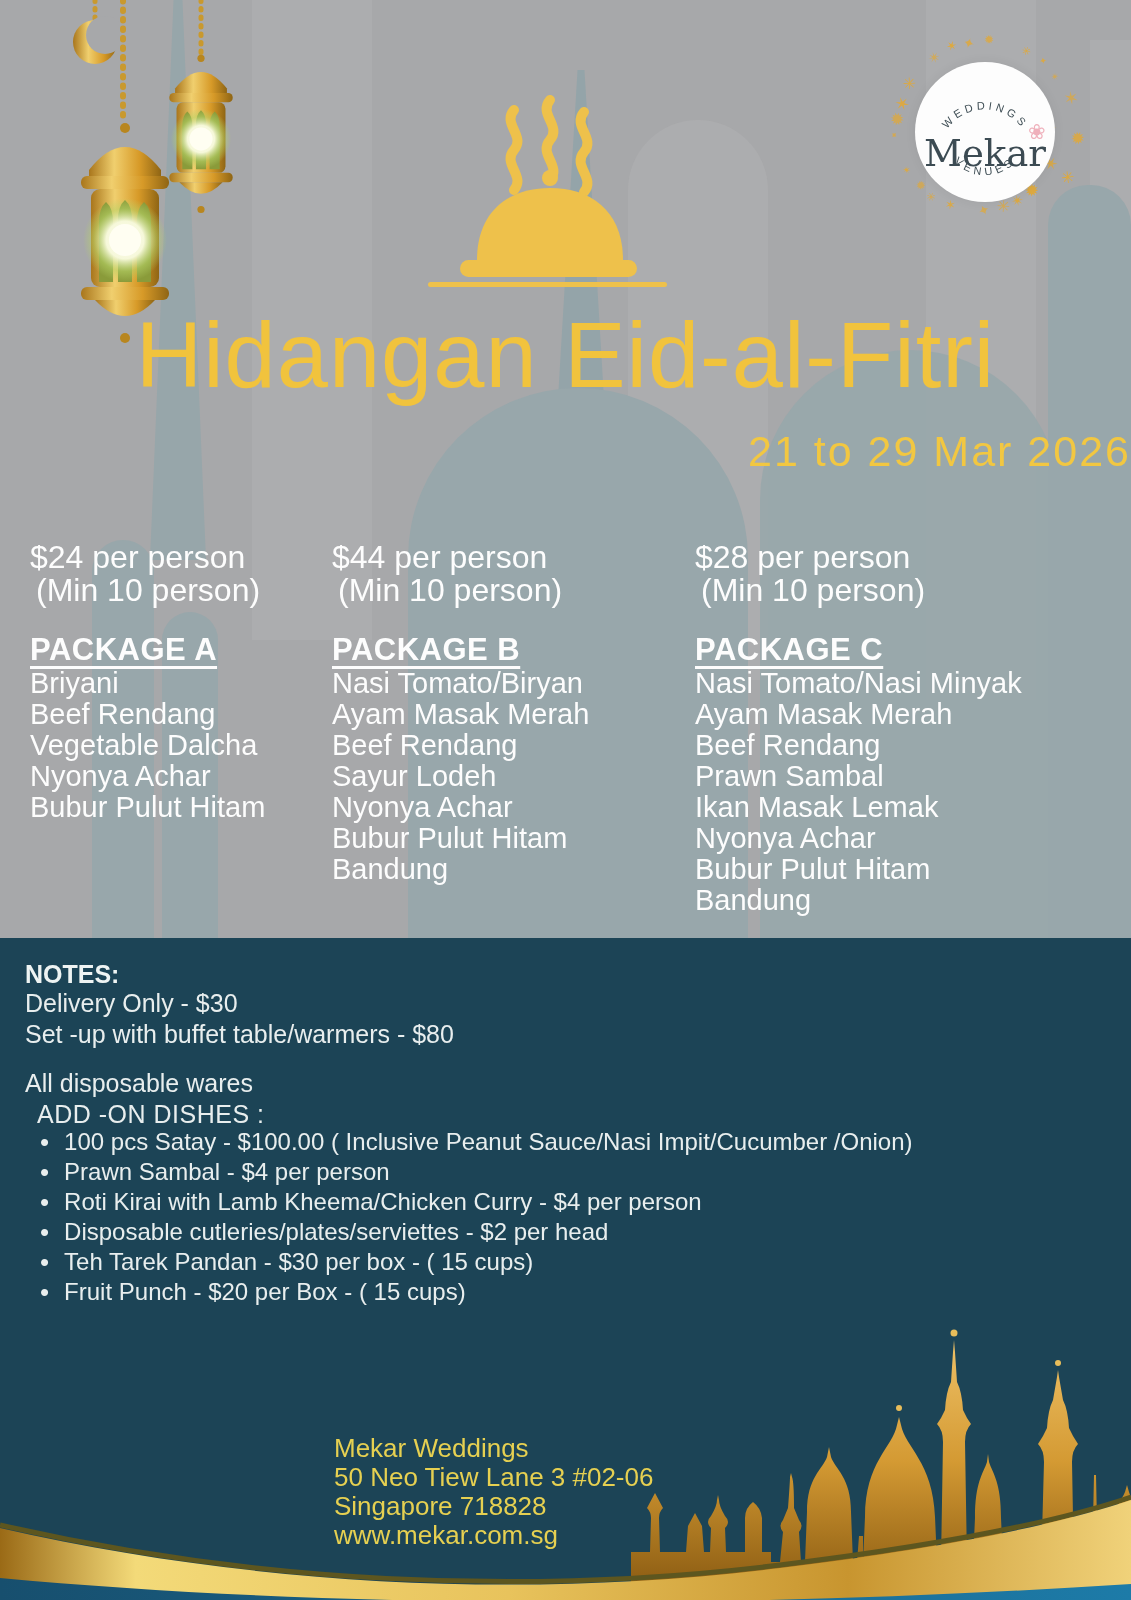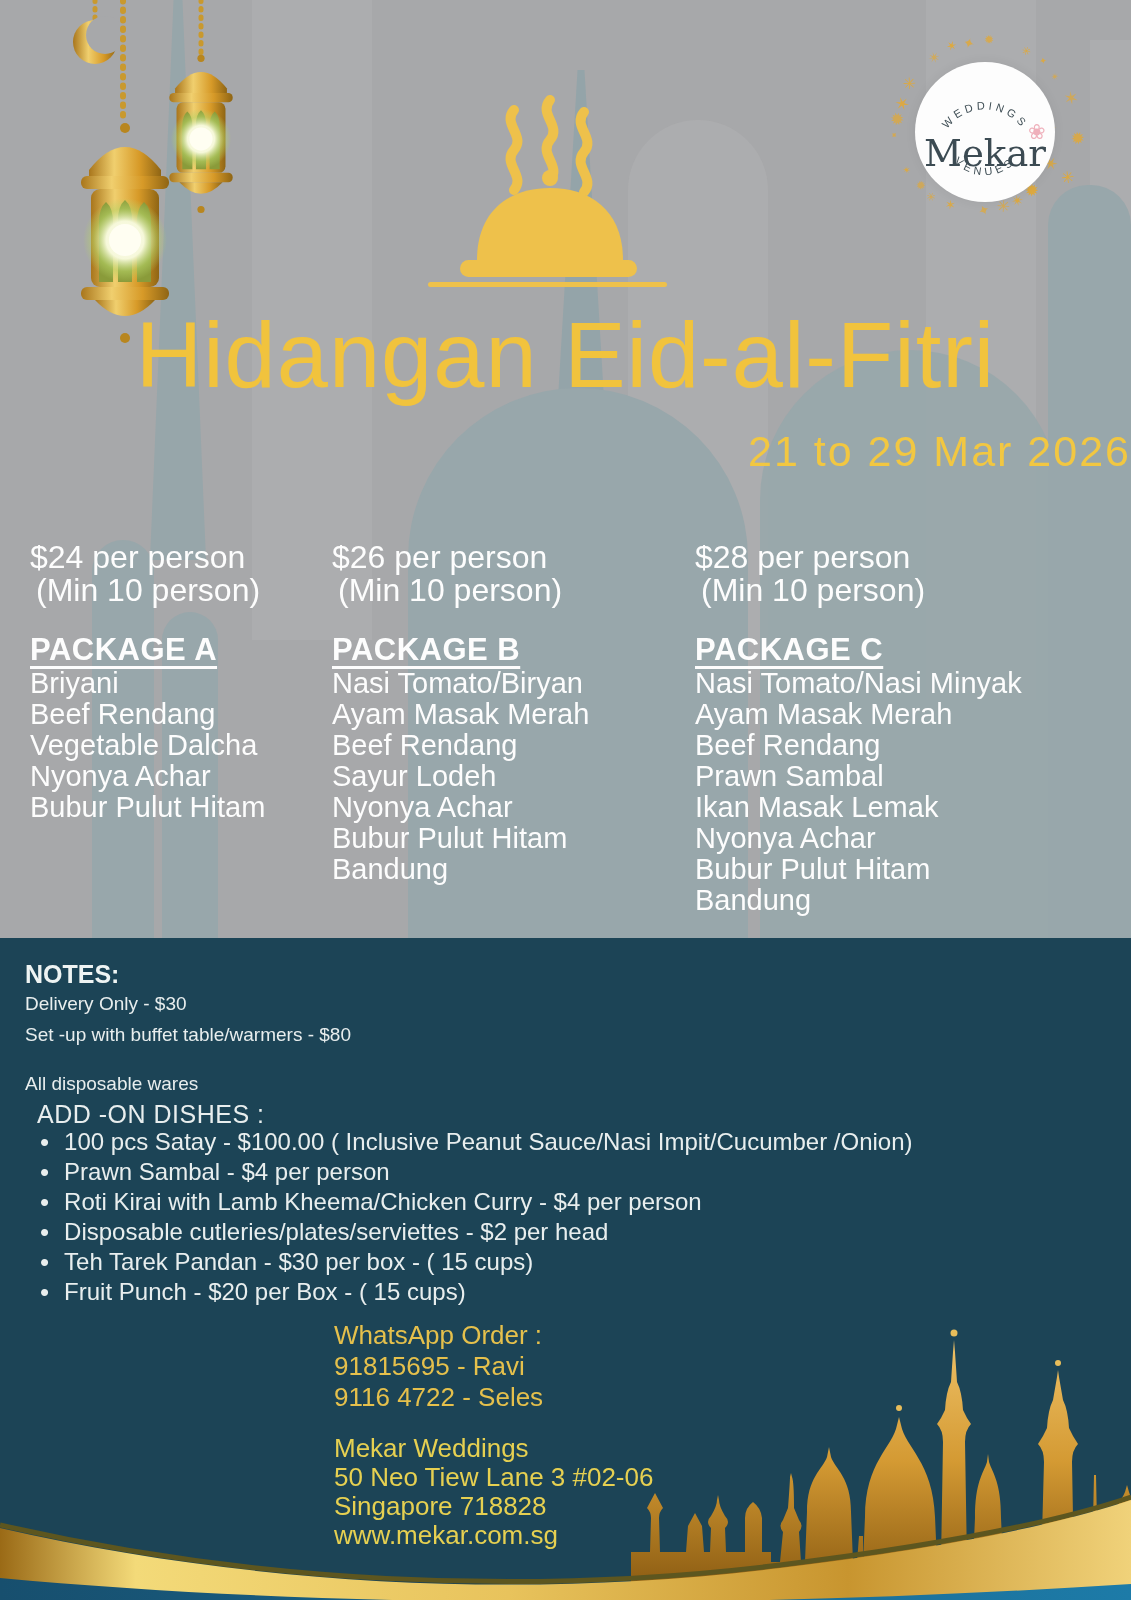--- a/index.html
+++ b/index.html
@@ -41,21 +41,21 @@
   .col{position:absolute;z-index:4;color:#fdfdfd;}
   .col1{left:30px;} .col2{left:332px;} .col3{left:695px;}
   .price{position:absolute;top:541px;font-size:32px;line-height:33px;}
   .price .min{padding-left:6px;}
   .pkg-name{position:absolute;top:632px;font-size:31px;font-weight:bold;letter-spacing:.5px;
       text-decoration:underline;text-underline-offset:6px;text-decoration-thickness:3px;}
   .pkg-items{position:absolute;top:668px;font-size:29px;line-height:31px;}
   
   .panel{position:absolute;left:0;top:938px;width:1131px;height:662px;background:#1c4456;z-index:2;}
   .notes-h{position:absolute;left:25px;top:960px;z-index:4;color:#eef4f3;font-size:25px;font-weight:bold;}
-  .notes{position:absolute;left:25px;top:988px;z-index:4;color:#e8eeee;font-size:19px;line-height:31px;}
+  .notes{position:absolute;left:25px;top:988px;z-index:4;color:#e8eeee;font-size:25px;line-height:31px;}
   .notes div:nth-child(3){margin-top:18px;}
   .addons-h{position:absolute;left:25px;top:1100px;z-index:4;color:#e8eeee;font-size:25px;letter-spacing:.5px;margin-left:12px;}
   .addons{position:absolute;left:40px;top:1127px;z-index:4;color:#e8eeee;font-size:24px;line-height:30px;}
   .addons .bullet-row{display:flex;align-items:center;}
   .addons .bullet-row::before{content:"•";font-size:26px;margin-right:15px;line-height:30px;}
   .whatsapp{position:absolute;left:334px;top:1320px;z-index:4;color:#e5c04c;font-size:26px;line-height:31px;}
   .address{position:absolute;left:334px;top:1434px;z-index:4;color:#e6d051;font-size:26px;line-height:29px;}
   
   .mosque{position:absolute;left:631px;top:1322px;z-index:2;}
   .swoosh{position:absolute;left:0;top:1300px;z-index:3;}
@@ -184,21 +184,21 @@
   <div class="col col1 pkg-name">PACKAGE A</div>
   <div class="col col1 pkg-items">
     <div>Briyani</div>
     <div>Beef Rendang</div>
     <div>Vegetable Dalcha</div>
     <div>Nyonya Achar</div>
     <div>Bubur Pulut Hitam</div>
   </div>
 
   <div class="col col2 price">
-    <div>$26 per person</div>
+    <div>$44 per person</div>
       <div class="min">(Min 10 person)</div>
   </div>
   <div class="col col2 pkg-name">PACKAGE B</div>
   <div class="col col2 pkg-items">
     <div>Nasi Tomato/Biryan</div>
     <div>Ayam Masak Merah</div>
     <div>Beef Rendang</div>
     <div>Sayur Lodeh</div>
     <div>Nyonya Achar</div>
     <div>Bubur Pulut Hitam</div>
@@ -245,25 +245,20 @@
         <span>Disposable cutleries/plates/serviettes - $2 per head</span>
       </div>
     <div class="bullet-row">
         <span>Teh Tarek Pandan  - $30 per box - ( 15 cups)</span>
       </div>
     <div class="bullet-row">
         <span>Fruit Punch - $20 per Box - ( 15 cups)</span>
       </div>
   </div>
 
-  <div class="whatsapp">
-    <div>WhatsApp Order :</div>
-    <div>91815695 - Ravi</div>
-    <div>9116 4722 - Seles</div>
-  </div>
 
   <div class="address">
     <div>Mekar Weddings</div>
     <div>50 Neo Tiew Lane 3 #02-06</div>
     <div>Singapore 718828</div>
     <div>www.mekar.com.sg</div>
   </div>
 
   <svg class="mosque" width="500" height="260" viewBox="0 0 500 260">
     <defs>

